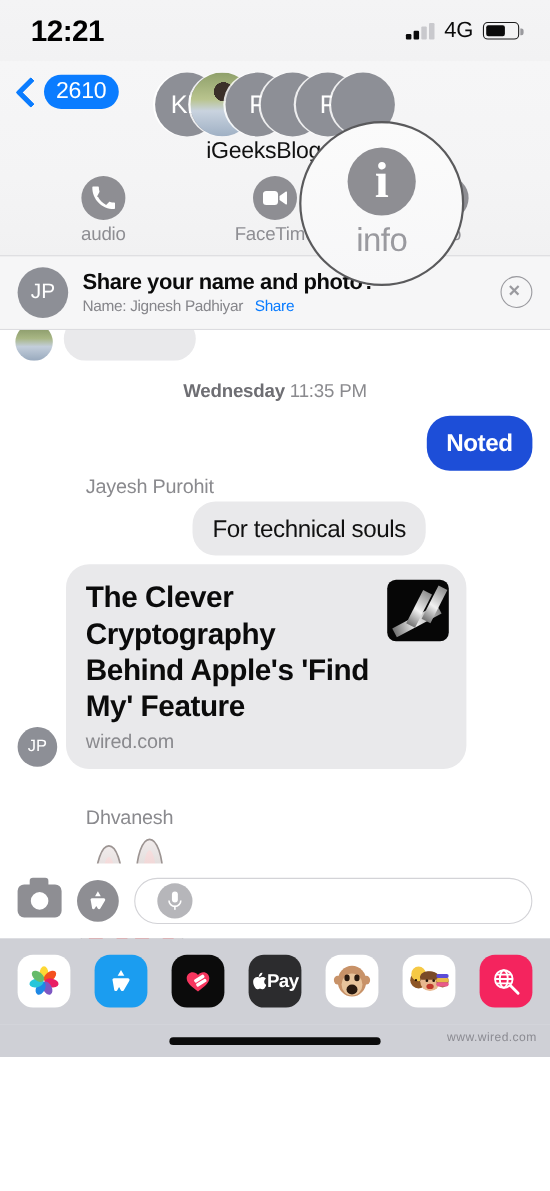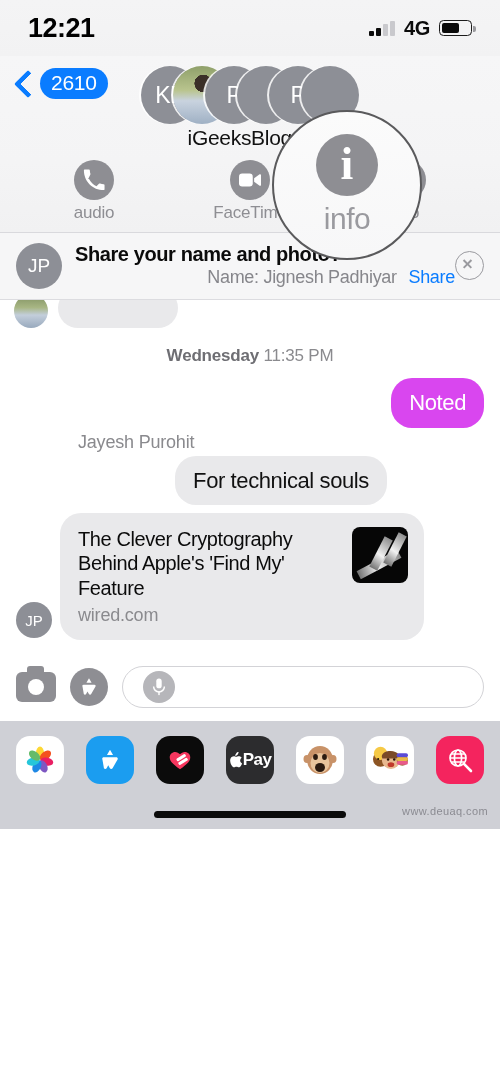--- a/index.html
+++ b/index.html
@@ -7,21 +7,21 @@
     padding: 0;
     background: #ffffff;
   }
   body {
     font-family: "Liberation Sans", sans-serif;
     -webkit-font-smoothing: antialiased;
   }
   .phone {
     position: relative;
     width: 500px;
-    height: 829px;
+    height: 961px;
     overflow: hidden;
     background: #ffffff;
   }
 
   
   .status-bar {
     position: absolute;
     top: 0; left: 0;
     width: 500px; height: 56px;
     background: linear-gradient(180deg,#f4f4f5 0%, #f2f2f3 100%);
@@ -45,21 +45,21 @@
   }
   .sig-bars { display: flex; align-items: flex-end; gap: 2.5px; height: 15px; }
   .sig-bars i { display:block; width: 4.5px; background:#c9c9cd; border-radius: 1px; }
   .sig-bars i.on { background: #0b0b0b; }
   .sig-bars i:nth-child(1){ height: 5px; }
   .sig-bars i:nth-child(2){ height: 8px; }
   .sig-bars i:nth-child(3){ height: 11.5px; }
   .sig-bars i:nth-child(4){ height: 15px; }
   .net-label {
     font-size: 20px;
-    font-weight: bold;
+    font-weight: normal;
     color: #0b0b0b;
     letter-spacing: -0.3px;
   }
   .battery {
     position: relative;
     width: 33px; height: 16px;
     border: 1.8px solid #1b1b1b;
     border-radius: 4.5px;
     box-sizing: border-box;
     padding: 1.8px;
@@ -257,25 +257,24 @@
   }
   .share-text { flex: 1; min-width: 0; }
   .share-title {
     font-size: 20px;
     font-weight: bold;
     color: #0b0b0b;
     letter-spacing: -0.4px;
     line-height: 1.15;
   }
   .share-sub {
-    font-size: 18px;
+    font-size: 14px;
     color: #86868b;
     letter-spacing: -0.3px;
     margin-top: 1px;
-    text-align: right;
   }
   .share-link {
     color: #0a7cff;
     margin-left: 7px;
     cursor: pointer;
   }
   .close-x {
     width: 27px; height: 27px;
     border-radius: 50%;
     border: 1.8px solid #9a9a9f;
@@ -338,22 +337,23 @@
   .bubble {
     position: relative;
     max-width: 330px;
     padding: 11px 18px;
     border-radius: 21px;
     font-size: 22px;
     letter-spacing: -0.4px;
     line-height: 1.25;
   }
   .bubble.blue {
-    background: #d946ef;
+    background: #1d4ed8;
     color: #fff;
+    font-weight: bold;
   }
   .bubble.blue::after {
     content: "";
     position: absolute;
     right: -6px; bottom: 0;
     width: 20px; height: 19px;
     background: #3fa5f0;
     border-bottom-left-radius: 16px 14px;
     z-index: -1;
   }
@@ -392,22 +392,22 @@
     background: #e9e9eb;
     border-radius: 21px;
     padding: 14px 16px 14px 18px;
     display: flex;
     gap: 14px;
     align-items: flex-start;
     max-width: 330px;
   }
   .link-card .meta { flex: 1; min-width: 0; }
   .link-title {
-    font-size: 20px;
-    font-weight: normal;
+    font-size: 27px;
+    font-weight: bold;
     color: #0b0b0b;
     line-height: 1.22;
     letter-spacing: -0.4px;
   }
   .link-domain {
     font-size: 18px;
     color: #8a8a8e;
     margin-top: 5px;
     letter-spacing: -0.2px;
   }
@@ -821,14 +821,14 @@
         <path d="M4.2 12h15.6M5.6 8h12.8M5.6 16h12.8"></path>
         <path d="M18.2 18.2L25 25" stroke-width="2.6" stroke-linecap="round"></path>
       </svg>
     </div>
   </div>
 
   <div class="home-bar">
     <div class="home-indicator"></div>
   </div>
 
-  <div class="watermark">www.deuaq.com</div>
+  <div class="watermark">www.wired.com</div>
 </div>
 
 </body></html>

